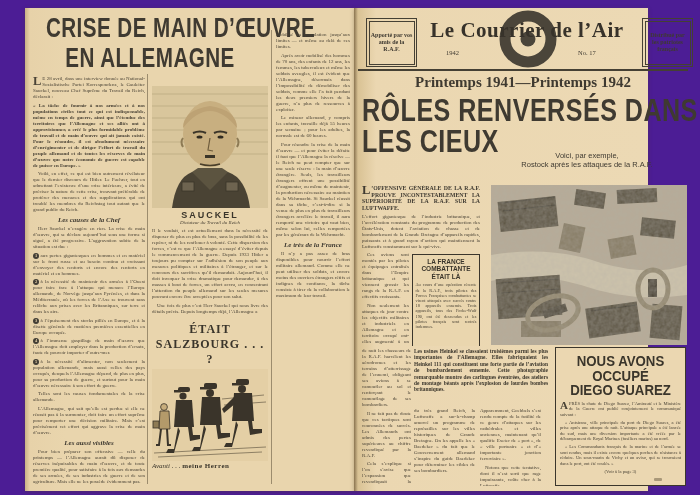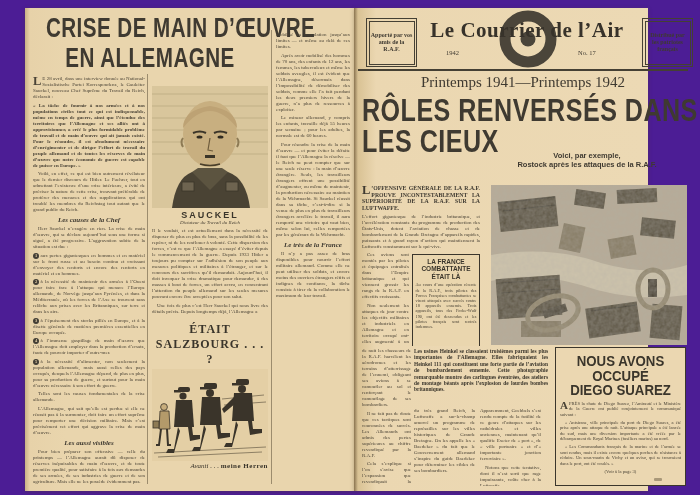--- a/index.html
+++ b/index.html
@@ -25,39 +25,39 @@
          color:#e9d5ad;font-size:4.5px;line-height:6px;text-align:center;
          font-weight:bold;margin:0 1.5px 0 0;}
   .vrule{position:absolute;width:1px;background:rgba(62,52,32,.45);}
   .hrule{position:absolute;background:#454034;}
   .headline{font-family:"Liberation Sans",sans-serif;font-weight:bold;
             color:#3f3a31;white-space:nowrap;}
   .lp-h{font-size:24px;letter-spacing:.5px;transform:scale(.86,1.16);
         transform-origin:center;text-align:center;width:242px;}
   .rp-h{font-size:27px;letter-spacing:.5px;transform:scale(.93,1.14);
         transform-origin:left;}
-  .serifb{font-weight:normal;color:#3f3a31;}
+  .serifb{font-weight:bold;color:#3f3a31;}
   .cornerbox{position:absolute;border:1px solid #454034;padding:1.5px;background:rgba(0,0,0,0);}
   .cornerbox .inner{border:1px solid #454034;height:100%;box-sizing:border-box;
       display:flex;align-items:center;justify-content:center;text-align:center;
       font-weight:bold;font-size:6px;line-height:7px;color:#3f3a31;padding:1px;}
-  .caption-sans{font-family:"Liberation Sans",sans-serif;font-weight:bold;
+  .caption-sans{font-family:"Liberation Sans",sans-serif;font-weight:normal;
       color:#3f3a31;text-align:center;}
   .francebox{float:right;width:68px;border:1.5px solid #3b362c;background:#ead6ae;
       margin:2px 0 2px 3px;padding:2.5px;box-sizing:border-box;height:110px;}
   .francebox h4{margin:0 0 2px;font-size:6.5px;line-height:7.5px;text-align:center;
       color:#3a352b;font-family:"Liberation Sans",sans-serif;}
   .francebox .txt{font-size:4.3px;line-height:5.2px;text-align:justify;color:#4a4336;}
   .diegobox{position:absolute;border:1.5px solid #3b362c;padding:7px 4px;
       box-sizing:border-box;background:#ebd7b1;}
   .diego-h{font-family:"Liberation Sans",sans-serif;font-weight:bold;font-size:13.5px;
       line-height:14.5px;color:#3a352b;text-align:center;transform:scale(.98,1.1);}
   .cart-title{font-weight:bold;font-size:12px;letter-spacing:1px;text-align:center;
       color:#3a352b;margin:5px 0 2px;}
-  .cart-cap{text-align:right;font-size:7px;color:#3a352b;margin-top:1px;}
+  .cart-cap{text-align:left;font-size:7px;color:#3a352b;margin-top:1px;}
   .cart-cap .pre{font-style:italic;}
   .cart-cap .fra{font-weight:bold;letter-spacing:.5px;}
   .smudge{position:absolute;background:rgba(70,58,38,.4);border-radius:1px;}
   svg{display:block;}
 </style>
 </head>
 <body>
 
 <div id="canvas">
 

